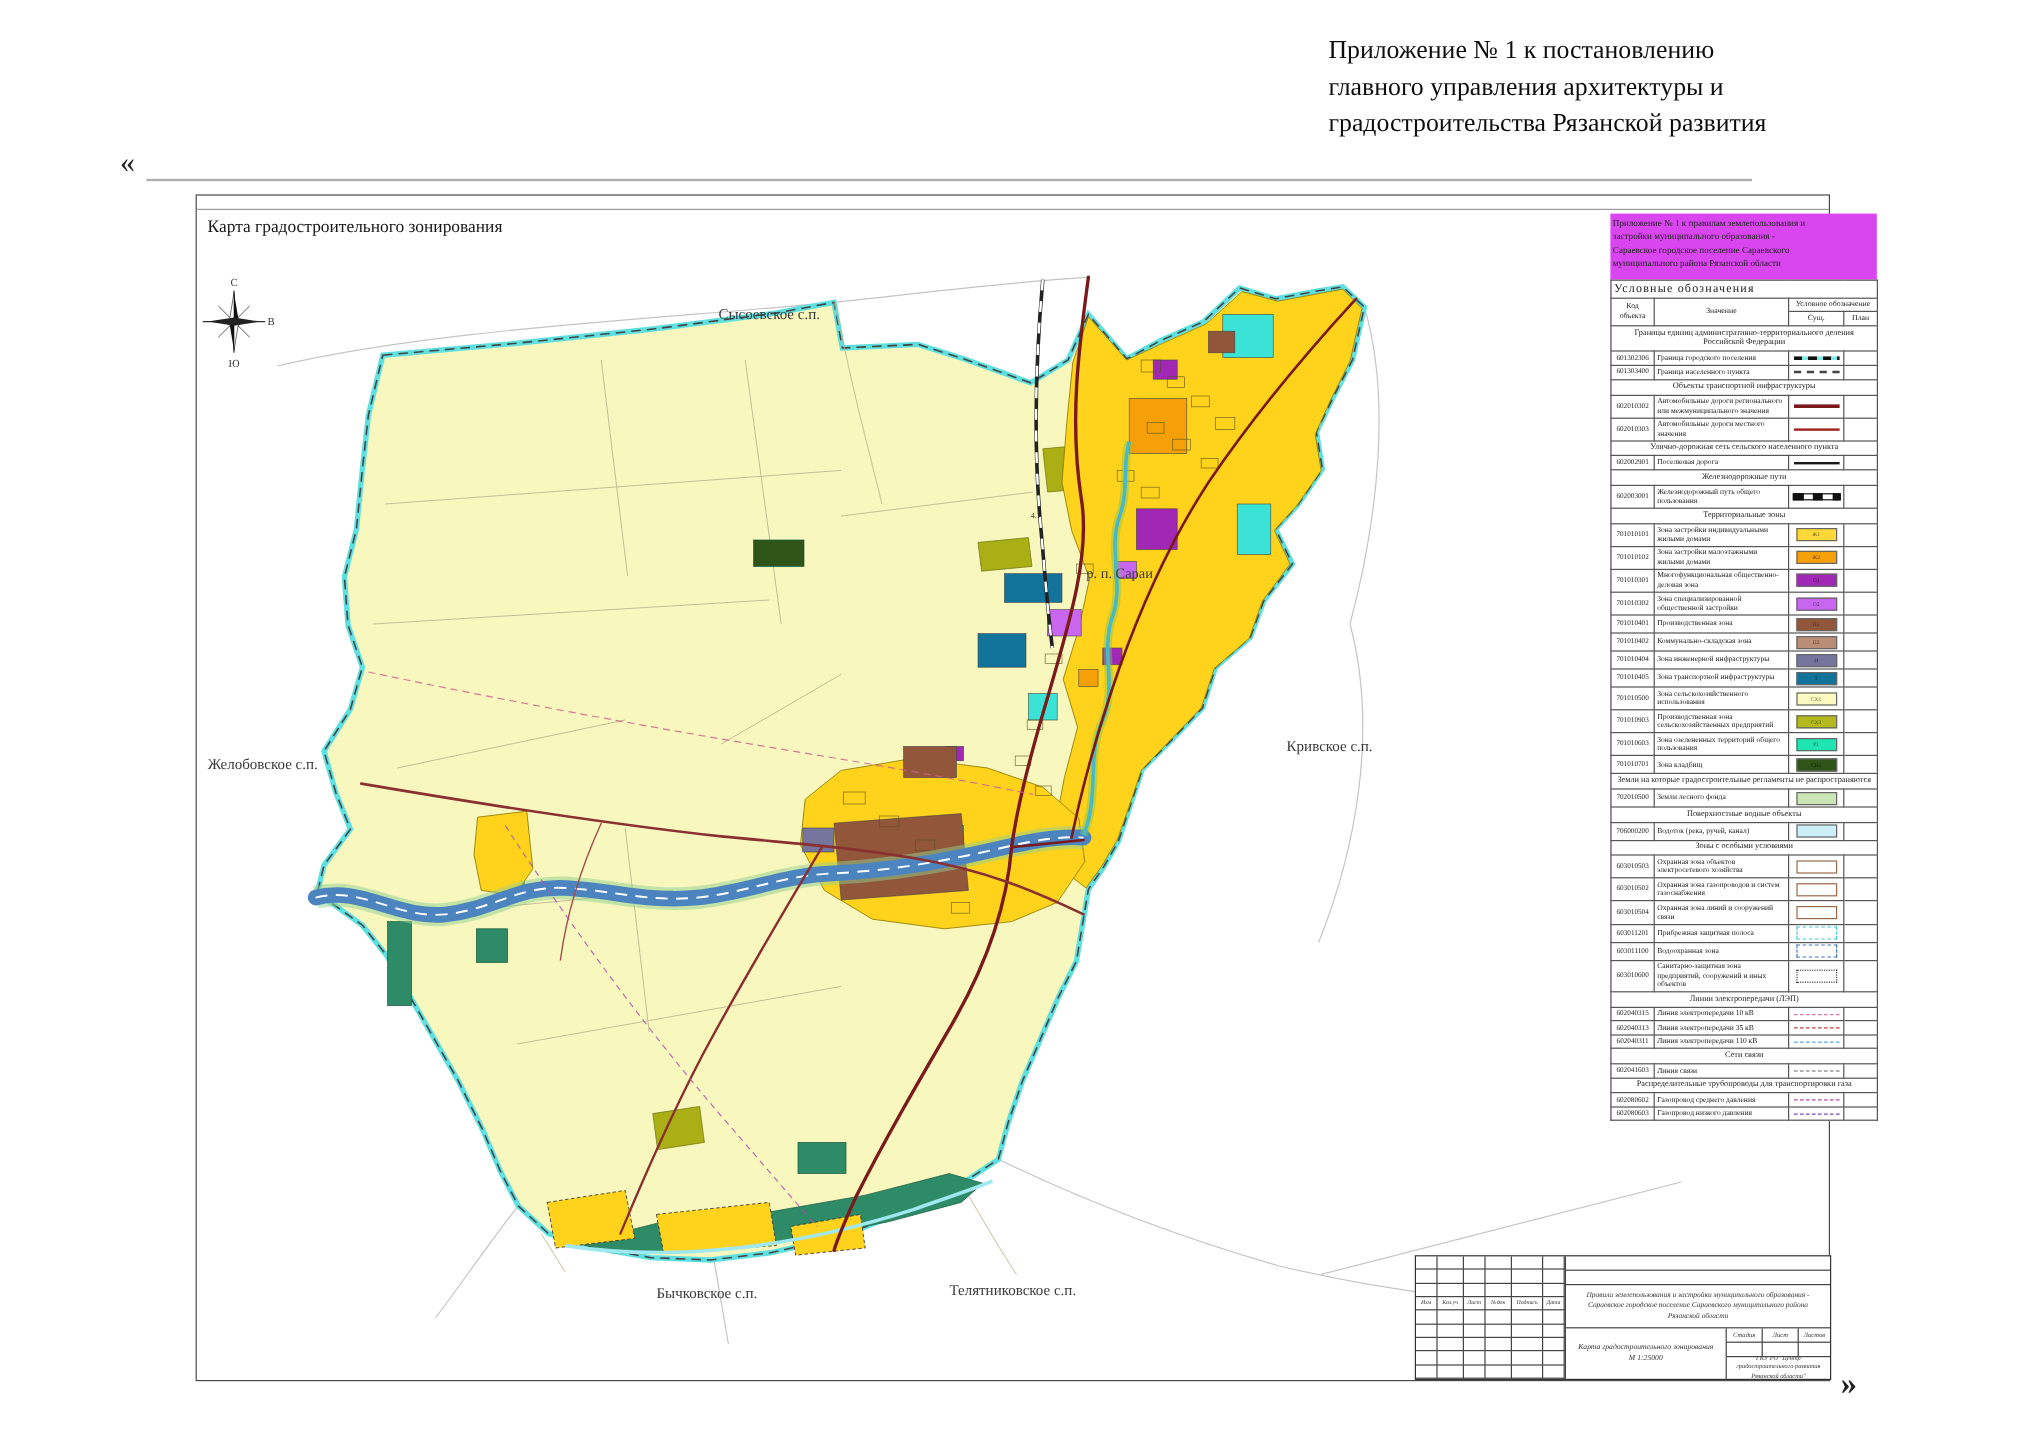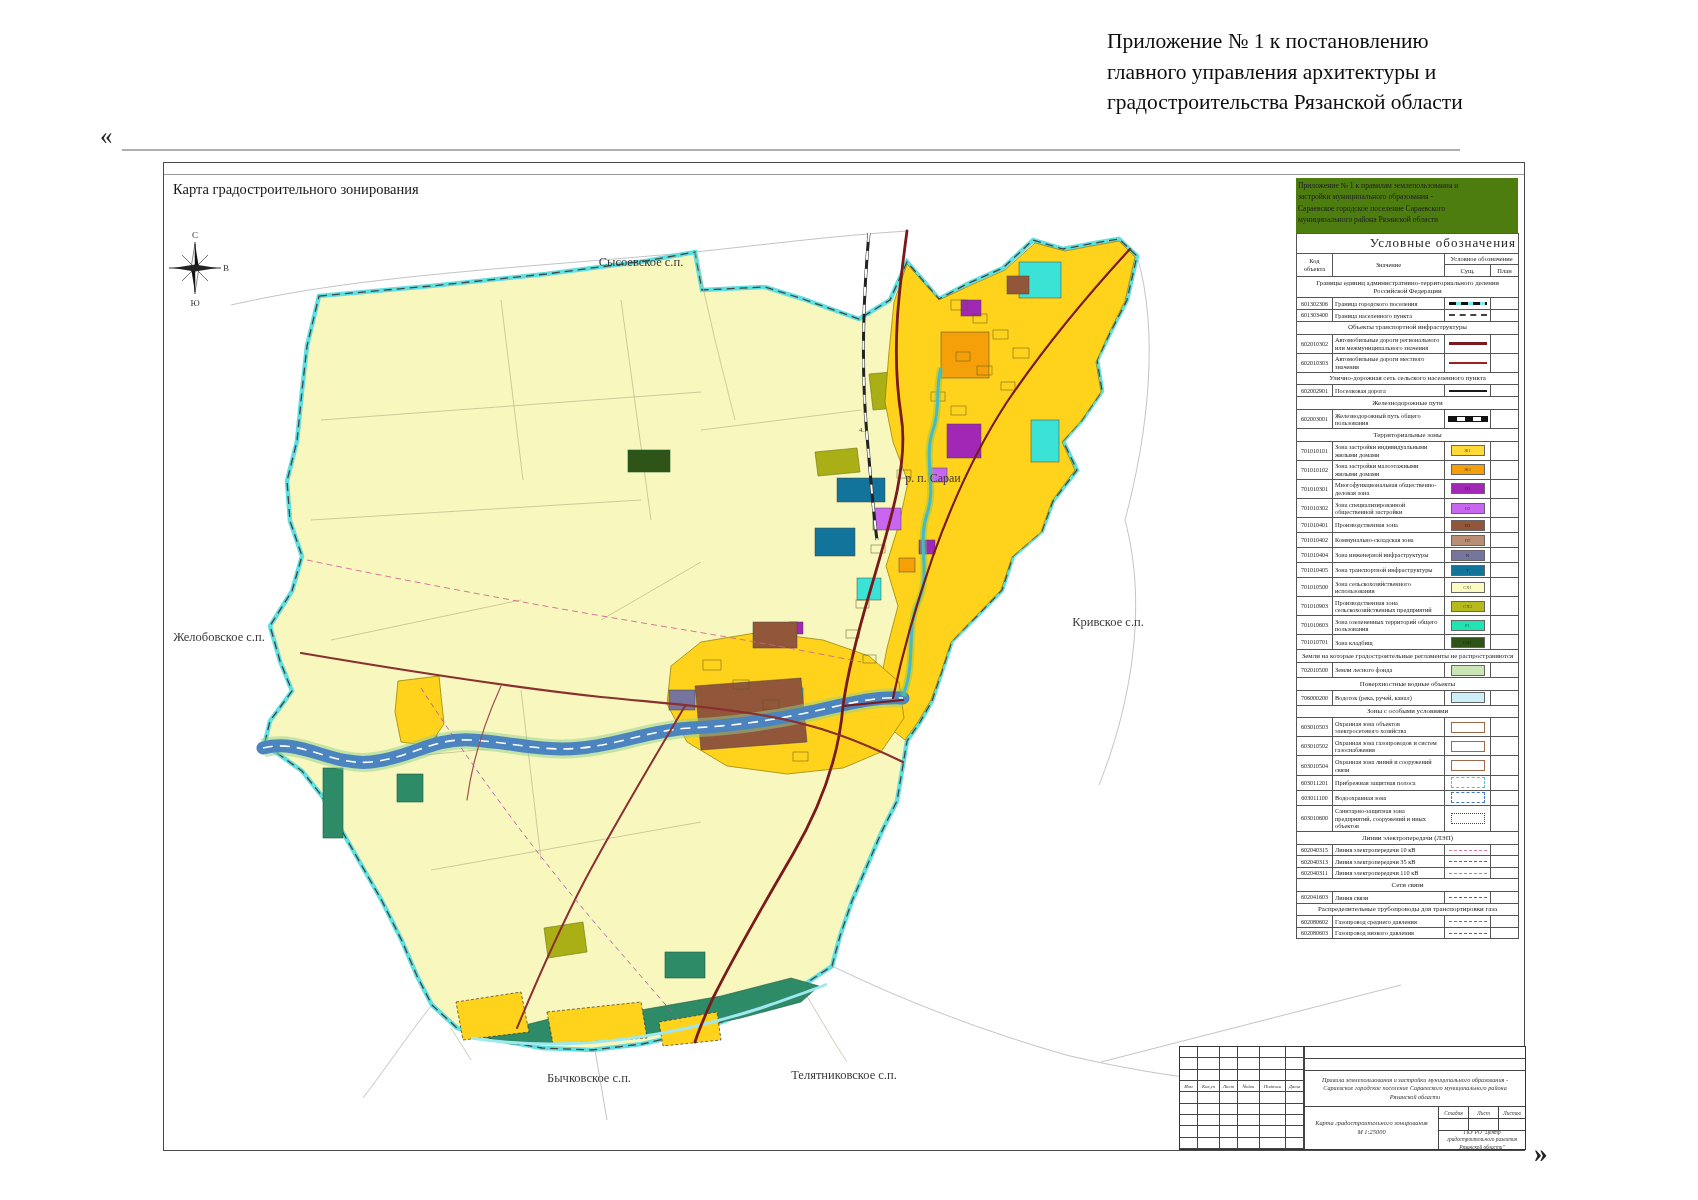--- a/index.html
+++ b/index.html
@@ -14,25 +14,25 @@
   .top-rule { position:absolute; left:122px; top:149px; width:1338px; height:2px; background:#b0b0b0; }
   .frame { position:absolute; left:163px; top:162px; width:1362px; height:989px; border:1.5px solid #4a4a4a; box-sizing:border-box; background:#fff; }
   .frame-inner-line { position:absolute; left:0; right:0; top:11px; height:1px; background:#9a9a9a; }
   .map-title { position:absolute; left:9px; top:16px; color:#161616; z-index:5; }
   .map-title .t1 { font-size:17px; line-height:1.35; }
   .map-title .t3 { font-size:14.5px; line-height:1.4; }
   .map-svg { position:absolute; left:0; top:0; }
   .map-svg text { font-family:"Liberation Serif", serif; fill:#3a3a3a; }
 
   
-  .legend { position:absolute; left:1132px; top:15px; width:222px; color:#222; z-index:6; background:#4d7c0f; }
+  .legend { position:absolute; left:1178px; top:15px; width:222px; color:#222; z-index:6; background:#d946ef; }
   .legend-note { font-size:7.6px; line-height:1.5; width:162px; margin:2px 0 7px 2px; }
   table.legend-tbl { border-collapse:collapse; width:222px; table-layout:fixed; background:#fff; }
   .legend-tbl td, .legend-tbl th { border:0.5px solid #555; padding:1.5px 2px; vertical-align:middle; font-weight:normal; }
-  .lt-title   { font-size:13px; font-weight:bold; text-align:right; letter-spacing:1px; padding:3px 2px; }
+  .lt-title   { font-size:10px; font-weight:bold; text-align:left; letter-spacing:1px; padding:3px 2px; }
   .lt-colhead { font-size:6.5px; text-align:center; line-height:1.2; }
   .lt-section { font-size:6.9px; font-weight:bold; text-align:center; line-height:1.25; padding:2.5px 2px; }
   .lt-code { font-size:6px; text-align:center; }
   .lt-name { font-size:6.3px; line-height:1.2; }
   .lt-sym-cell { text-align:center; }
   .sym-zone { width:34px; height:11px; margin:0 auto; border:0.5px solid #666; display:flex; align-items:center; justify-content:center; font-size:4.6px; color:rgba(0,0,0,0.6); box-sizing:border-box; }
   .sym-line { width:38px; height:0; margin:3px auto; }
   .sym-block { width:38px; margin:0 auto; }
   .boundary-city { height:3px; background:repeating-linear-gradient(90deg,#111 0 7px,#7fe8e8 7px 12px); }
   .boundary-np   { border-top:2px dashed #444; }
@@ -63,21 +63,21 @@
   .project-cell { grid-column:1/5; font-size:6.2px; line-height:1.3; padding:1px 6px; }
   .doc-cell { grid-column:1; grid-row:4/7; flex-direction:column; font-size:6.4px; line-height:1.4; padding:2px; }
   .org-cell { grid-column:2/5; grid-row:6; font-size:5.3px; line-height:1.35; padding:1px 4px; }
 </style>
 </head>
 <body>
 
 <div class="hdr-note">
   <div>Приложение № 1 к постановлению</div>
   <div>главного управления архитектуры и</div>
-  <div>градостроительства Рязанской области</div>
+  <div>градостроительства Рязанской развития</div>
 </div>
 
 <div class="quote-open">«</div>
 <div class="top-rule"></div>
 <div class="quote-close">»</div>
 
 <div class="frame">
   <div class="frame-inner-line"></div>
 
   <svg class="map-svg" width="1362" height="989" viewBox="163 163 1362 989" xmlns="http://www.w3.org/2000/svg">

